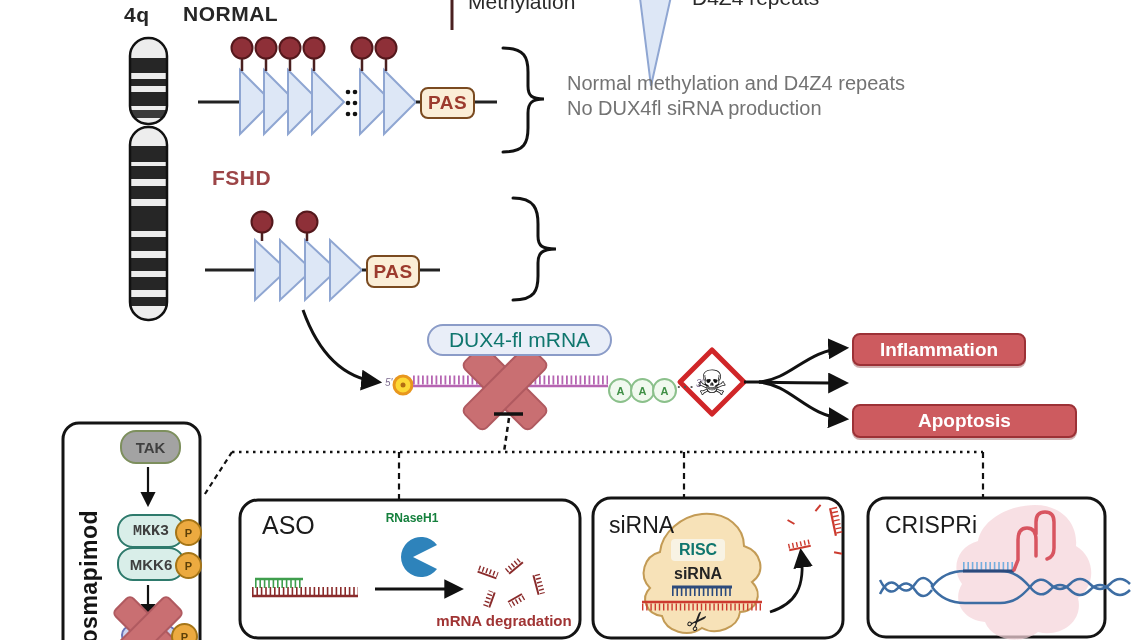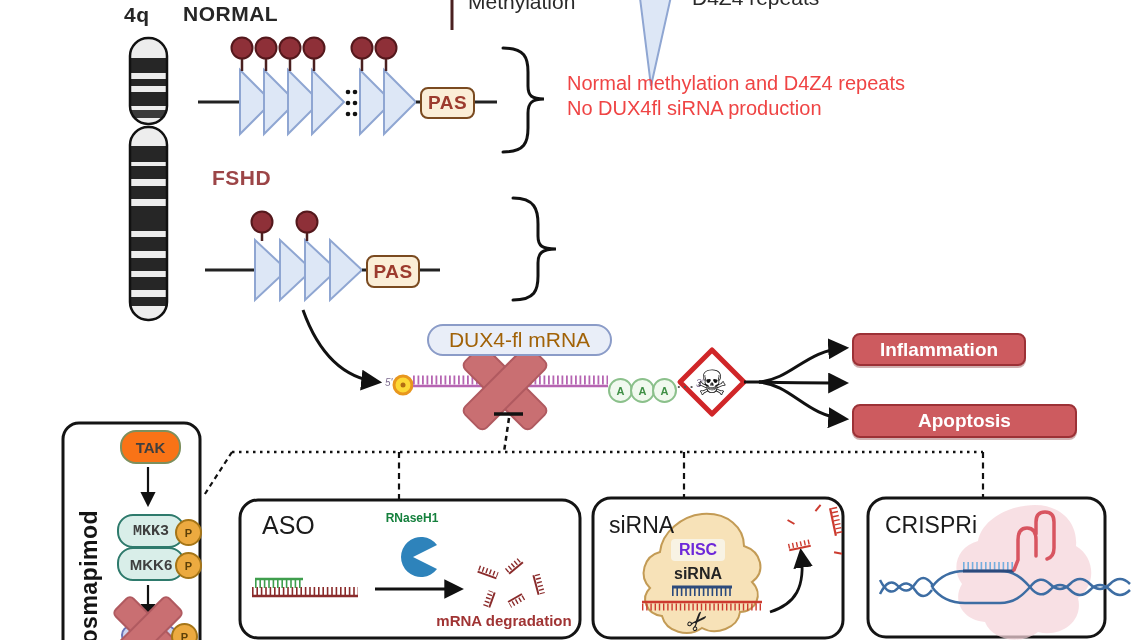--- a/index.html
+++ b/index.html
@@ -3,41 +3,41 @@
 <meta charset="utf-8">
 <style>
   html,body{margin:0;padding:0;background:#fff;}
   #canvas{position:relative;width:1138px;height:640px;background:#ffffff;overflow:hidden;
           font-family:"Liberation Sans",sans-serif;}
   #art{position:absolute;left:0;top:0;}
   .t{position:absolute;white-space:nowrap;color:#1f1f1f;}
   .cbox{position:absolute;display:flex;align-items:center;justify-content:center;white-space:nowrap;}
   .h1{font-size:21px;font-weight:600;color:#262626;letter-spacing:.5px;}
   .fshd-t{font-size:21px;font-weight:600;color:#9c4547;letter-spacing:.5px;}
-  .body-t{font-size:20px;color:#ef4444;text-align:center;}
+  .body-t{font-size:20px;color:#737373;text-align:center;}
   .legend-t{font-size:21px;font-weight:500;color:#2a2a2a;}
   .pas{background:#fbeed7;border:2.5px solid #7a4a20;border-radius:8px;
        font-size:19px;font-weight:bold;color:#9c3b2e;letter-spacing:.5px;}
   .pill-mrna{background:#e9eef8;border:2.5px solid #8b9cc8;border-radius:17px;
-       font-size:21px;font-weight:500;color:#a16207;}
+       font-size:21px;font-weight:500;color:#0f766e;}
   .outcome{background:#cd5b5f;border:2px solid #9c3136;border-radius:8px;
        color:#fff;font-weight:bold;font-size:19px;box-shadow:0 2px 0 rgba(120,30,30,.35);}
   .node-pill{border-radius:16px;font-weight:bold;color:#3f3f3f;}
-  .tak{background:#f97316;border:2px solid #7d8f5d;font-size:15px;}
+  .tak{background:#a3a3a3;border:2px solid #7d8f5d;font-size:15px;}
   .mkk{background:#d9eee9;border:2px solid #2e7a6c;font-size:15px;}
   .pcirc{width:23px;height:23px;border-radius:50%;background:#ecaa40;border:2px solid #a57517;
        font-size:11px;font-weight:bold;color:#5d4008;}
   .acirc{width:21px;height:21px;border-radius:50%;background:#f1f9ef;border:2px solid #8bc08b;
        font-size:11px;font-weight:bold;color:#3f8f45;}
   .prime{font-size:10px;font-style:italic;color:#7d6b8f;}
   .dots3{font-size:13px;font-weight:bold;color:#555;letter-spacing:2px;}
   .therapy-title{font-size:23px;font-weight:500;color:#1b1b1b;}
   .rnase{font-size:12px;font-weight:600;color:#15803d;}
   .degr{font-size:15px;font-weight:bold;color:#a03434;}
-  .risc-chip{background:#f8f3e4;border-radius:4px;font-size:16px;font-weight:600;color:#6d28d9;}
+  .risc-chip{background:#f8f3e4;border-radius:4px;font-size:16px;font-weight:600;color:#0f766e;}
   .sirna-inner{font-size:16px;font-weight:600;color:#242424;}
   .losma{position:absolute;left:76px;top:658px;transform:rotate(-90deg);transform-origin:0 0;
        font-size:23px;font-weight:bold;color:#141414;letter-spacing:.5px;}
   .skull-g{font-size:35px;color:#111;line-height:1;}
 </style>
 </head>
 <body>
 
 <div id="canvas">
 

